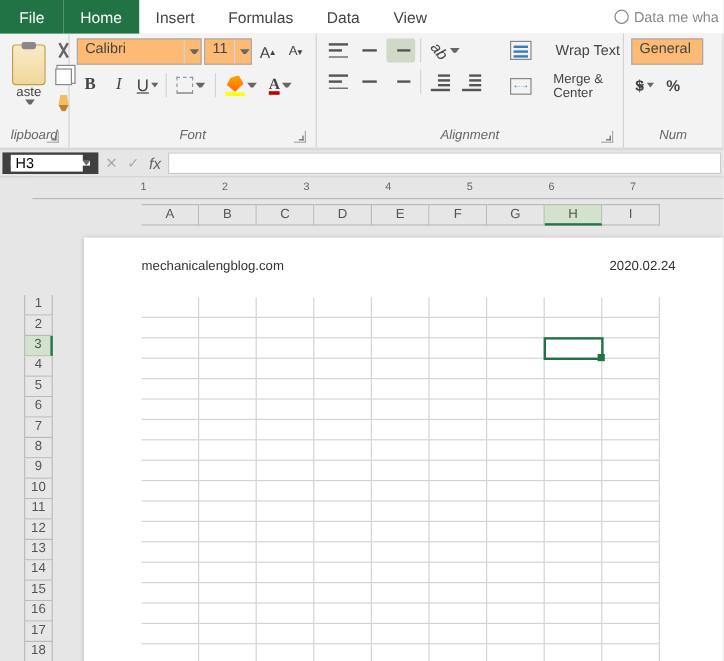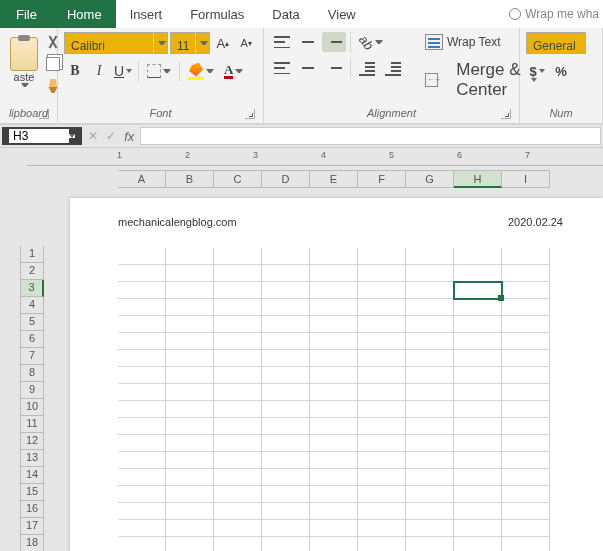--- a/index.html
+++ b/index.html
@@ -31,21 +31,21 @@
 .paste-ico { width: 28px; height: 34px; background: linear-gradient(#f9e9c8,#f0d89b); border: 1px solid #c0a050; border-radius: 3px; position: relative; }
 .paste-ico::before { content: ''; position: absolute; top: -3px; left: 7px; width: 12px; height: 6px; background: #888; border-radius: 2px; }
 .cut-ico { width: 14px; height: 14px; position: relative; }
 .cut-ico::before, .cut-ico::after { content: ''; position: absolute; width: 2px; height: 14px; background: #666; left: 6px; }
 .cut-ico::before { transform: rotate(30deg); }
 .cut-ico::after { transform: rotate(-30deg); }
 .copy-ico { width: 14px; height: 14px; border: 1px solid #888; background: #fff; box-shadow: 2px -2px 0 #fff, 2px -2px 0 1px #888; }
 .brush-ico { width: 14px; height: 14px; background: linear-gradient(#f0c060 60%, #c08030 60%); clip-path: polygon(30% 0, 70% 0, 80% 60%, 60% 100%, 40% 100%, 20% 60%); }
 
 
-.combo { display: flex; align-items: flex-end; background: #eab308; border: 1px solid #ababab; height: 22px; }
+.combo { display: flex; align-items: flex-start; background: #fdba74; border: 1px solid #ababab; height: 22px; }
 .combo-text { padding: 0 6px; font-size: 12px; min-width: 0; }
 .combo-btn { width: 14px; display: flex; align-items: center; justify-content: center; border-left: 1px solid #d4d4d4; height: 100%; }
 
 .row { display: flex; gap: 2px; align-items: center; }
 .font-btn { width: 22px; height: 22px; display: flex; align-items: center; justify-content: center; font-family: 'Times New Roman', serif; }
 .bold { font-weight: bold; font-size: 14px; }
 .italic { font-style: italic; font-size: 14px; }
 .underline { text-decoration: underline; font-size: 14px; }
 .Aa { font-size: 13px; }
 .Aa sup { font-size: 8px; }
@@ -107,21 +107,21 @@
 
 <div class="tabs">
   <div class="tab tab-file">File</div>
   <div class="tab tab-active">Home</div>
   <div class="tab">Insert</div>
   <div class="tab">Formulas</div>
   <div class="tab">Data</div>
   <div class="tab">View</div>
   <div class="tab-tellme">
     <span class="bulb"></span>
-    <span>Wrap me wha</span>
+    <span>Data me wha</span>
   </div>
 </div>
 
 <div class="ribbon">
 
   <div class="group" style="width:58px">
     <div class="group-content">
       <div class="col" style="align-items:center">
         <div class="btn" style="flex-direction:column;height:60px">
           <div class="paste-ico"></div>
@@ -265,25 +265,25 @@
                 <span></span>
                 <span></span>
               </div>
             </div>
         </div>
       </div>
       <div style="width:1px;height:50px;background:#d4d4d4"></div>
       <div class="col" style="gap:6px">
         <div class="btn" style="justify-content:flex-start;width:120px">
           <div class="wrap-ico"></div>
-          <span style="margin-left:4px;font-size:12px">Wrap Text</span>
+          <span style="margin-left:20px;font-size:12px">Wrap Text</span>
         </div>
         <div class="btn" style="justify-content:flex-start;width:120px">
           <div class="merge-ico"></div>
-          <span style="margin-left:18px;font-size:17px">Merge &amp; Center</span>
+          <span style="margin-left:18px;font-size:11px">Merge &amp; Center</span>
           <div class="dd" style="margin-left:auto"></div>
         </div>
       </div>
     </div>
     <div class="group-label"><span>Alignment</span><span class="launcher"></span></div>
   </div>
 
   <div class="group" style="flex:1;min-width:60px">
     <div class="col" style="gap:6px">
       <div class="combo" style="width:60px">

